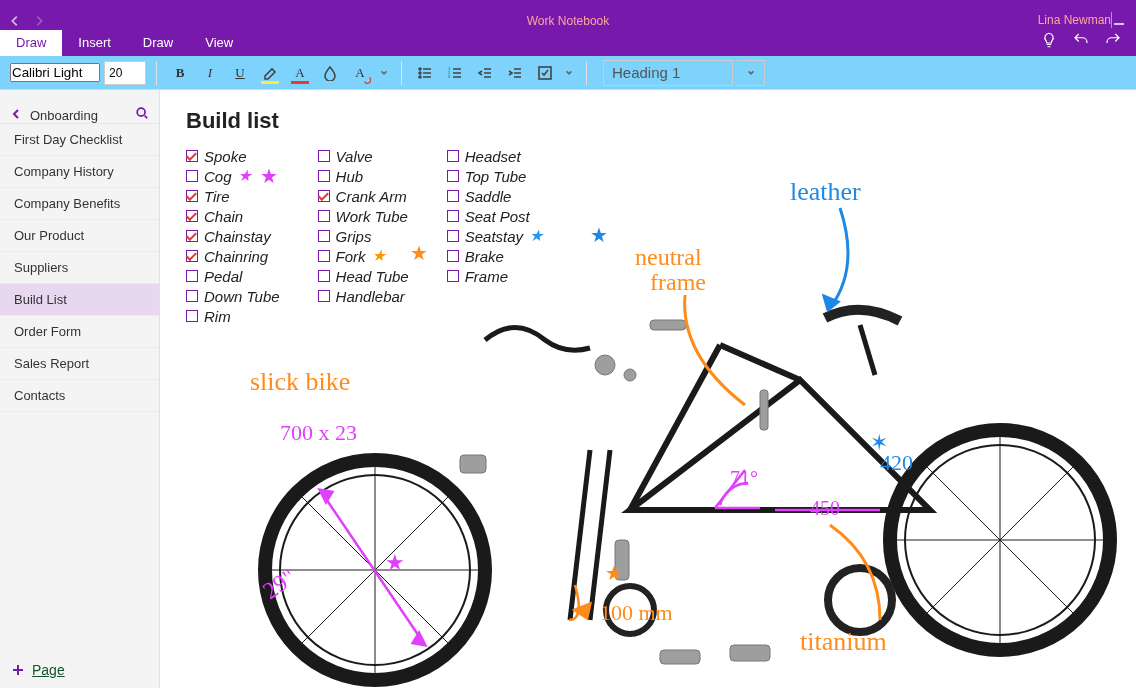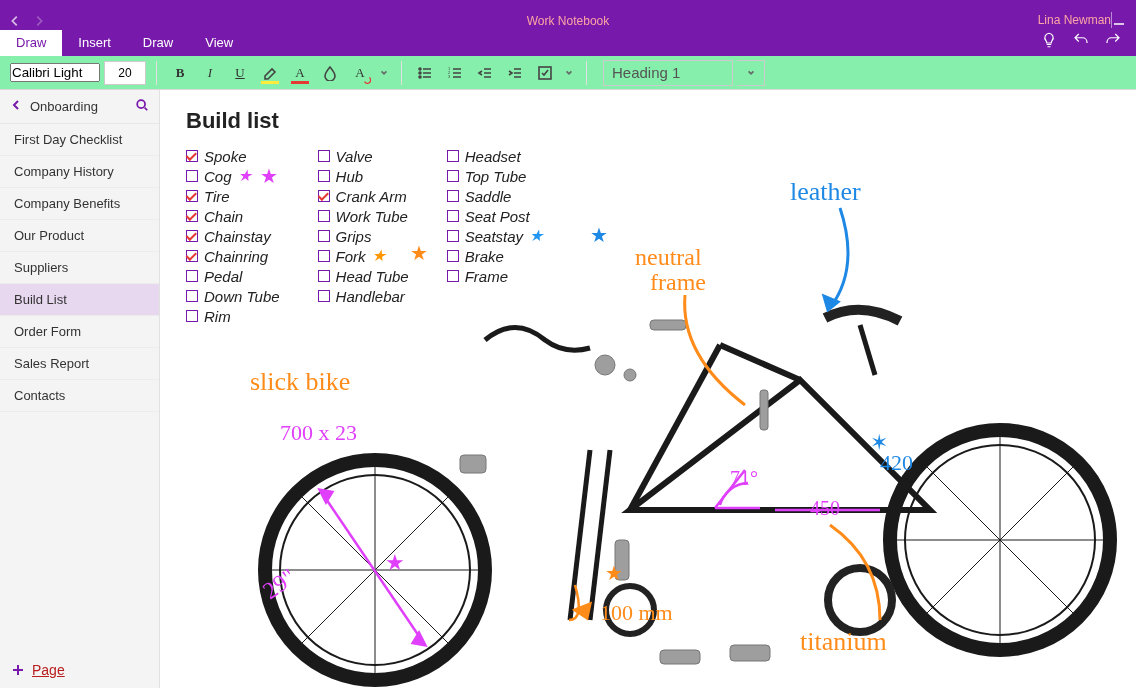--- a/index.html
+++ b/index.html
@@ -37,34 +37,34 @@
   }
   .tabbar .tab.active { background:#fff; color:#7719aa; font-weight:400;}
   .tabbar .right-tools {
     margin-left:auto; display:flex; align-items:center; gap:14px; padding-right:14px; padding-bottom:4px;
   }
   .tabbar .right-tools svg { width:18px; height:18px; fill:none; stroke:#fff; stroke-width:1.6;}
 
   
   .ribbon {
     height: 34px;
-    background:#86efac;
+    background:#7dd3fc;
     border-bottom:1px solid #d9d9d9;
     display:flex;
     align-items:center;
     padding-left:10px;
     gap:4px;
     font-size:13px;
     color:#333;
   }
   .ribbon select, .ribbon input.font-size {
     height:24px; border:1px solid #ccc; background:#fff; font-size:12px; padding:0 4px;
   }
   .ribbon .font-name { width:90px; }
-  .ribbon .font-size { width:42px;text-align:center; }
+  .ribbon .font-size { width:42px; }
   .ribbon .sep { width:1px; height:24px; background:#e1e1e1; margin:0 6px;}
   .ribbon .fmt-btn { width:26px; height:26px; display:flex; align-items:center; justify-content:center; position:relative;}
   .ribbon .fmt-btn svg{ width:16px;height:16px; stroke:#444; fill:none; stroke-width:1.6;}
   .ribbon .fmt-bold { font-weight:bold; font-family:Georgia,serif;}
   .ribbon .fmt-italic { font-style:italic; font-family:Georgia,serif;}
   .ribbon .fmt-underline { text-decoration:underline; font-family:Georgia,serif;}
   .ribbon .dd-caret { width:14px; display:flex; align-items:center; justify-content:center;}
   .ribbon .dd-caret svg{width:8px;height:8px;stroke:#666;fill:none;stroke-width:2;}
   .heading-picker {
     height:26px; border:1px solid #ccc; display:flex; align-items:center; padding:0 8px;
@@ -80,34 +80,34 @@
     height: calc(688px - 28px - 28px - 34px);
   }
   .sidebar {
     width: 160px;
     background:#f4f4f4;
     border-right:1px solid #e1e1e1;
     display:flex; flex-direction:column;
     font-size:13px; color:#333;
   }
   .sb-head {
-    height:34px; display:flex; align-items:center; padding:0 10px; gap:8px;
+    height:34px; display:flex; align-items:flex-end; padding:0 10px; gap:8px;
     border-bottom:1px solid #e7e7e7;
   }
   .sb-head .back svg{width:12px;height:12px;stroke:#7719aa;stroke-width:2;fill:none;}
   .sb-head .sb-title{ flex:1; font-size:13px; color:#333;}
   .sb-head .search svg{width:14px;height:14px;stroke:#7719aa;stroke-width:2;fill:none;}
   .sb-item {
     height:32px; display:flex; align-items:center; padding:0 14px;
     border-bottom:1px solid #ececec; cursor:default;
   }
   .sb-item.selected { background:#e7d7ef;}
   .sb-spacer{ flex:1;}
   .sb-add {
-    height:36px; display:flex; align-items:center; gap:8px; color:#b91c1c; padding:0 12px; font-size:14px;text-decoration:underline;
+    height:36px; display:flex; align-items:center; gap:8px; color:#14532d; padding:0 12px; font-size:14px;text-decoration:underline;
   }
   .sb-add svg{width:12px;height:12px;stroke:#7719aa;stroke-width:2;fill:none;}
 
   
   .canvas {
     flex:1; position:relative; overflow:hidden;
     background:#fff;
   }
   .page-title {
     position:absolute; left:26px; top:18px; font-size:22px; font-weight:600; color:#222;

